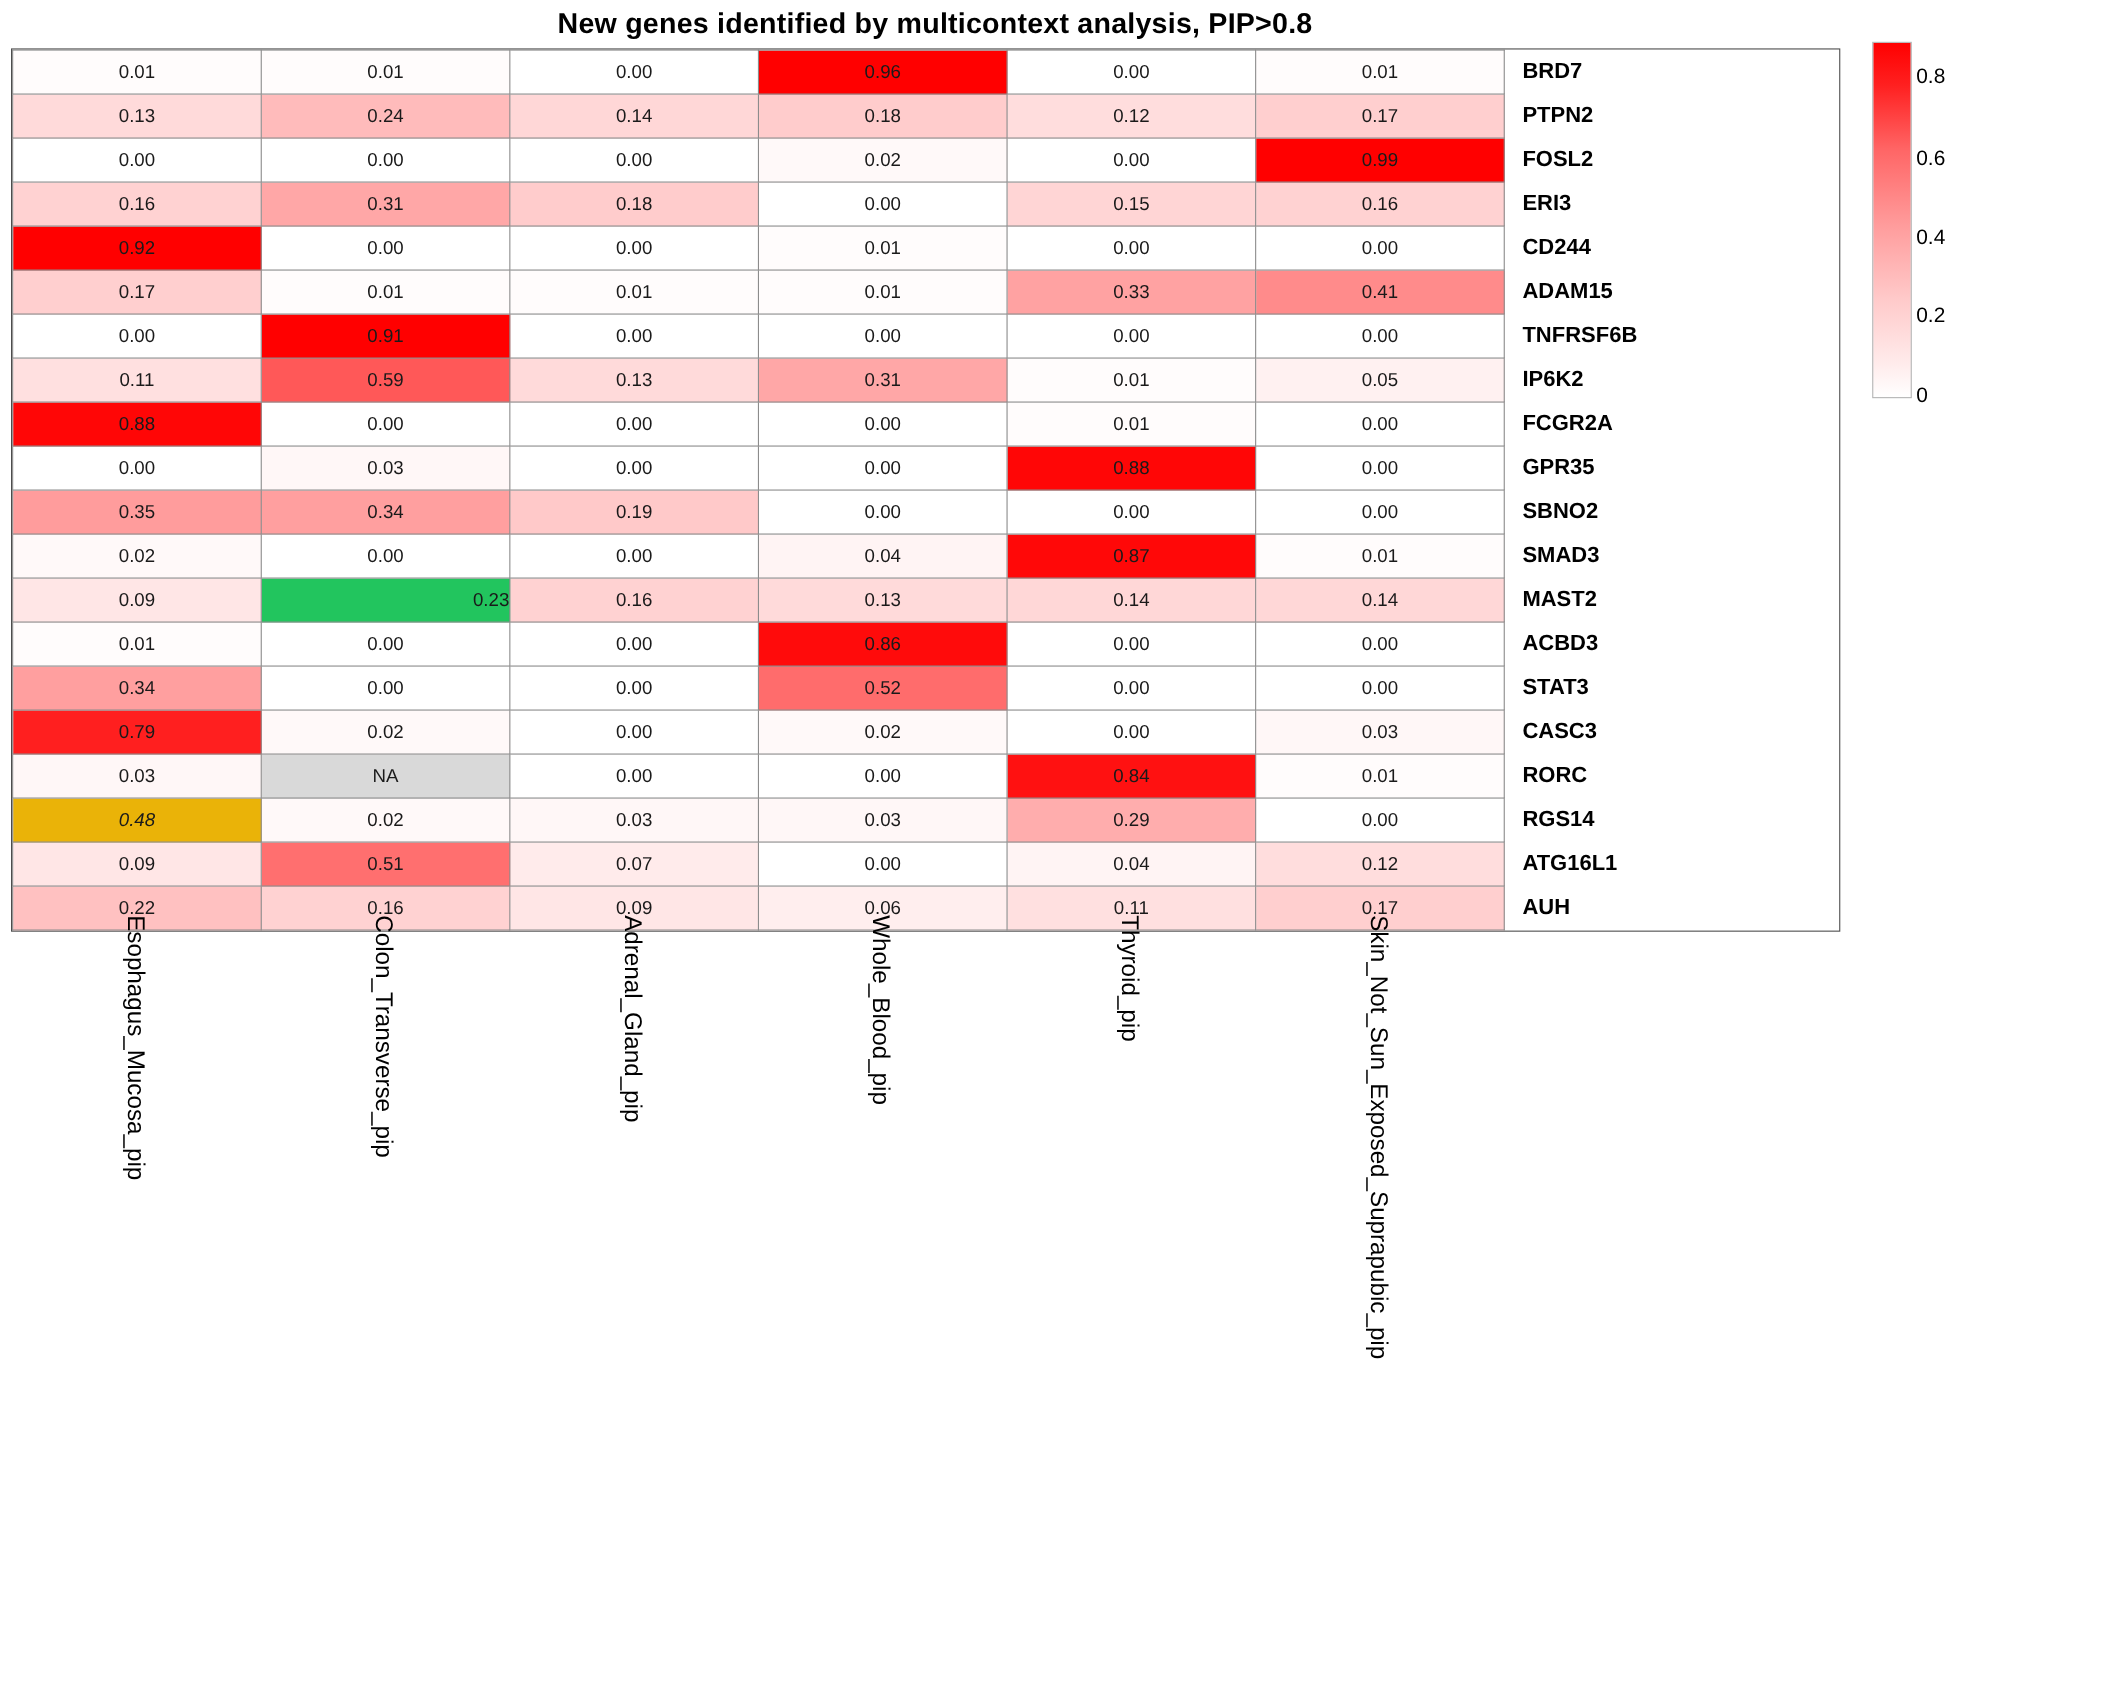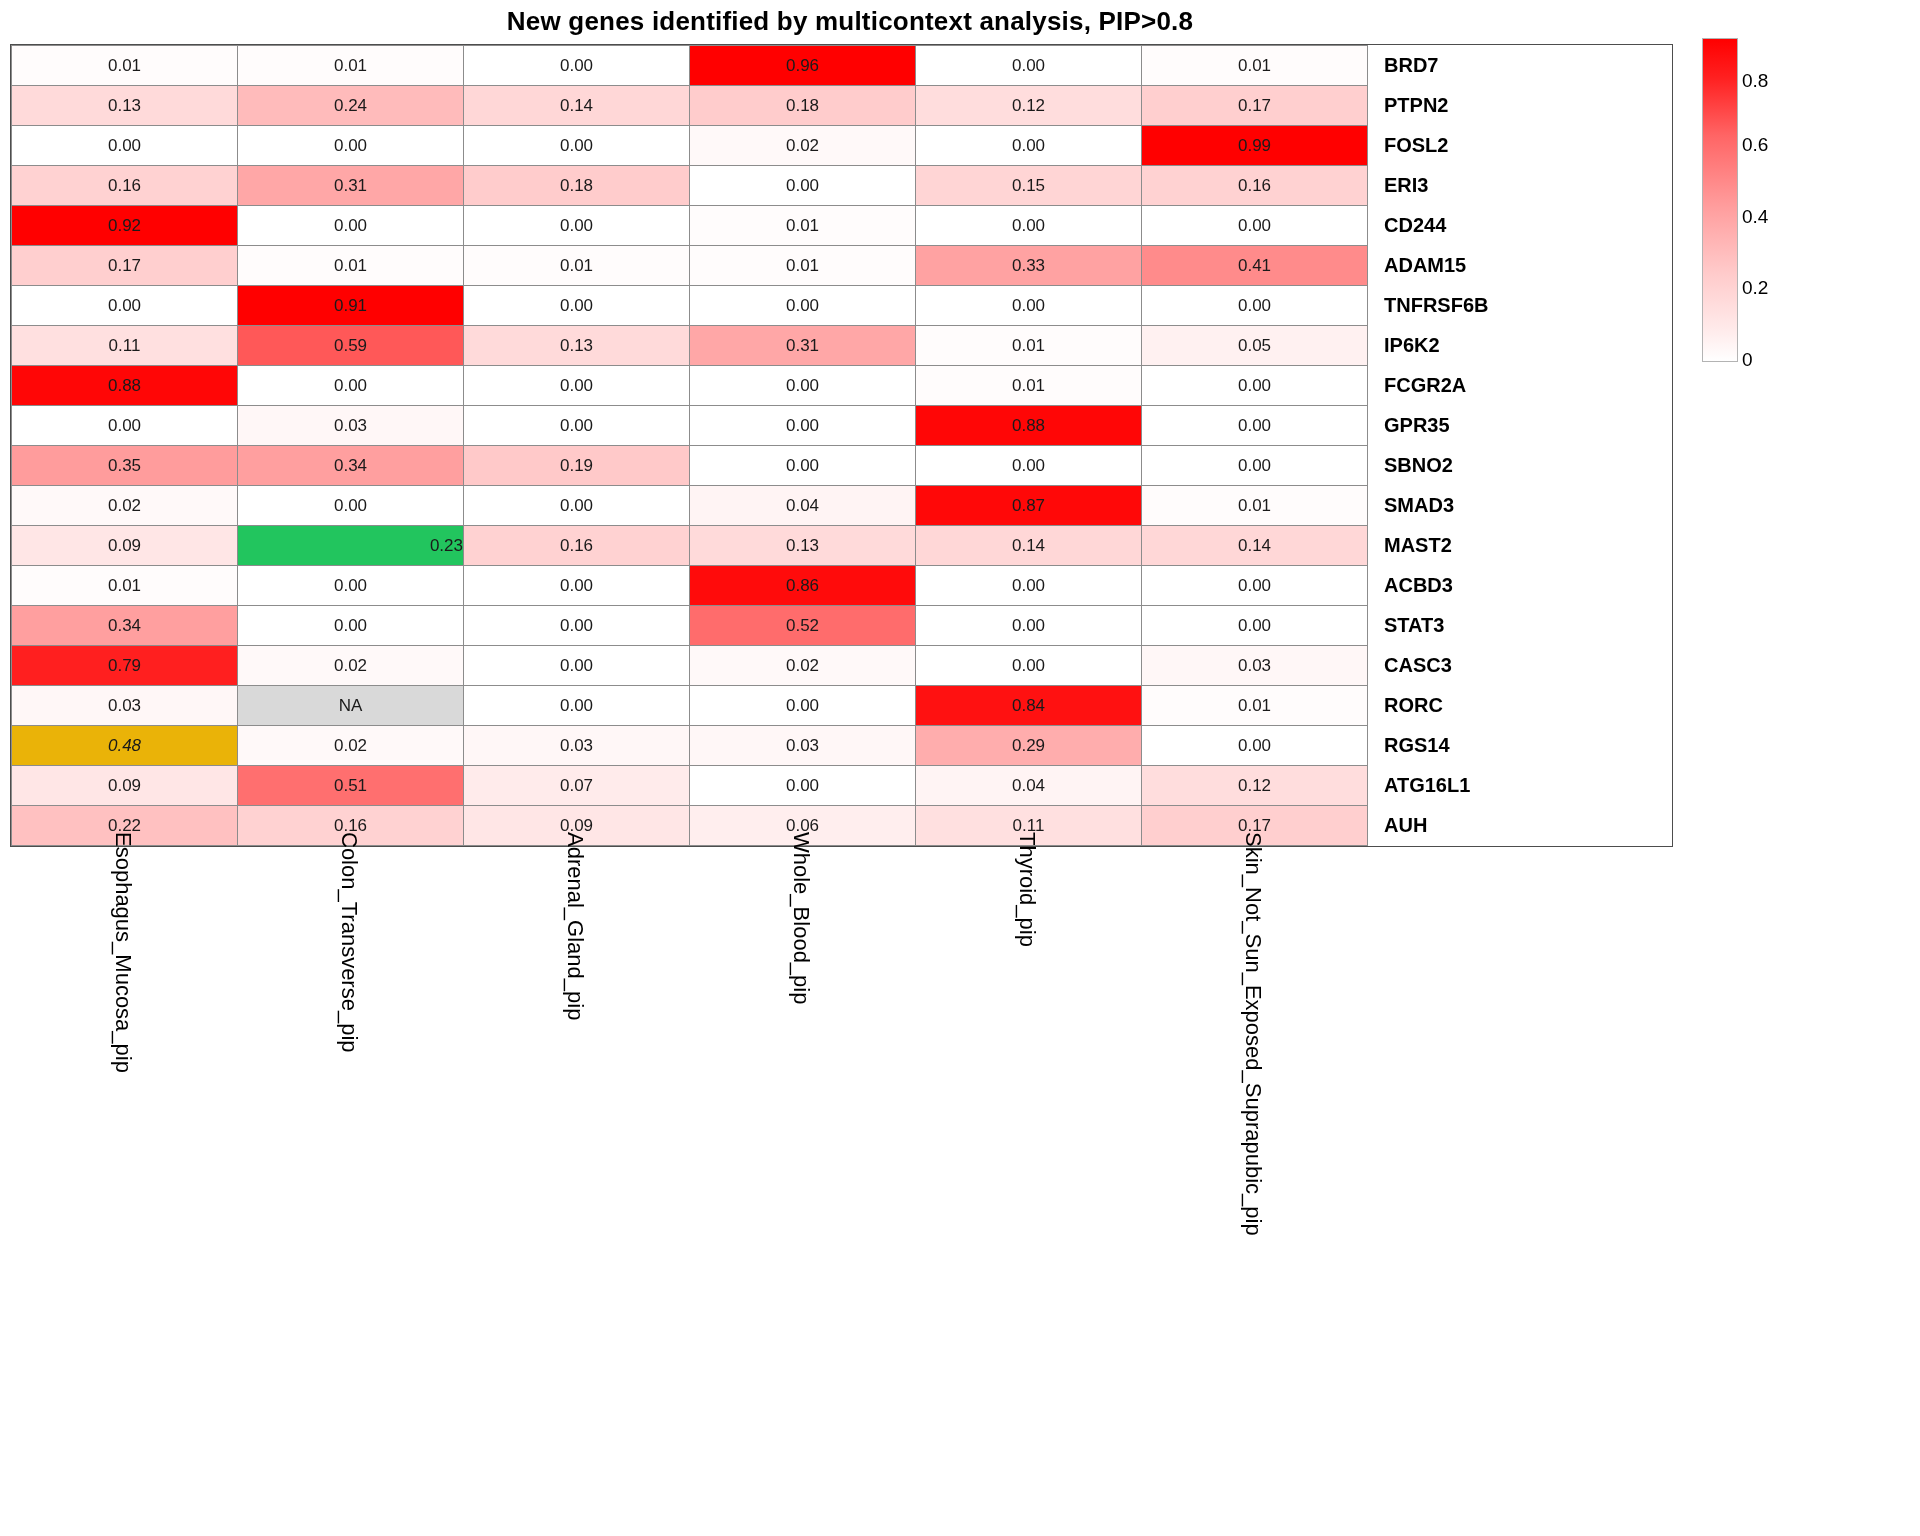--- a/index.html
+++ b/index.html
@@ -331,16 +331,16 @@
         <div class="collabel-text">Skin_Not_Sun_Exposed_Suprapubic_pip</div>
       </div>
     </div>
 
   <div id="colorbar"></div>
   <div id="colorbar-ticks">
       <div class="cb-tick" style="top: 360px;">0</div>
       <div class="cb-tick" style="top: 288.444px;">0.2</div>
       <div class="cb-tick" style="top: 216.889px;">0.4</div>
       <div class="cb-tick" style="top: 145.333px;">0.6</div>
-      <div class="cb-tick" style="top: 81px;">0.8</div>
+      <div class="cb-tick" style="top: 70px;">0.8</div>
     </div>
 
 </div>
 
 </body></html>

